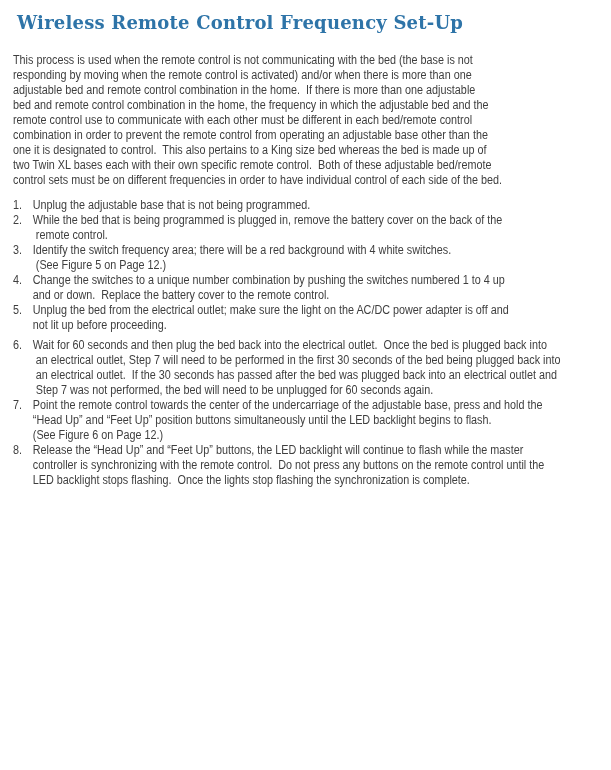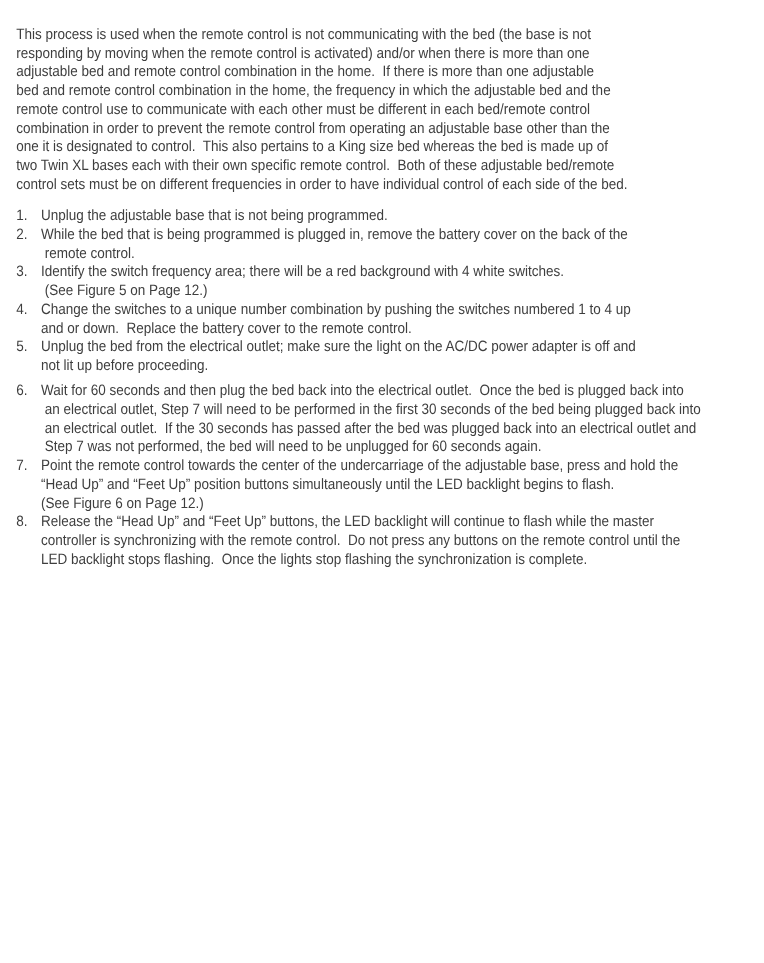--- a/index.html
+++ b/index.html
@@ -56,20 +56,21 @@
     font-size: 12px;
     line-height: 15px;
     white-space: pre;
   }
   .step-lines { flex: 1 1 auto; min-width: 0; }
 </style>
 </head>
 <body>
 
 <div class="page">
+  <h1 class="title">Wireless Remote Control Frequency Set-Up</h1>
 
   <div class="condensed">
     <div class="intro" id="intro">
         <div class="line">This process is used when the remote control is not communicating with the bed (the base is not</div>
         <div class="line">responding by moving when the remote control is activated) and/or when there is more than one</div>
         <div class="line">adjustable bed and remote control combination in the home.  If there is more than one adjustable</div>
         <div class="line">bed and remote control combination in the home, the frequency in which the adjustable bed and the</div>
         <div class="line">remote control use to communicate with each other must be different in each bed/remote control</div>
         <div class="line">combination in order to prevent the remote control from operating an adjustable base other than the</div>
         <div class="line">one it is designated to control.  This also pertains to a King size bed whereas the bed is made up of</div>

